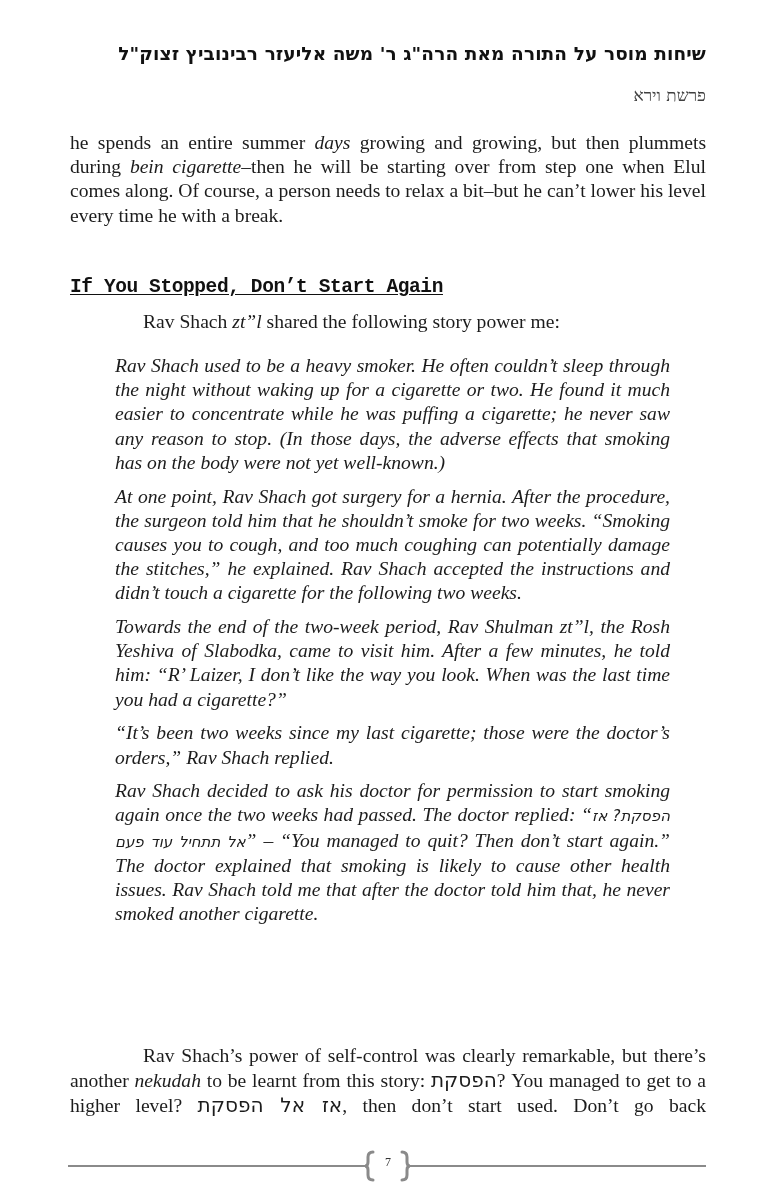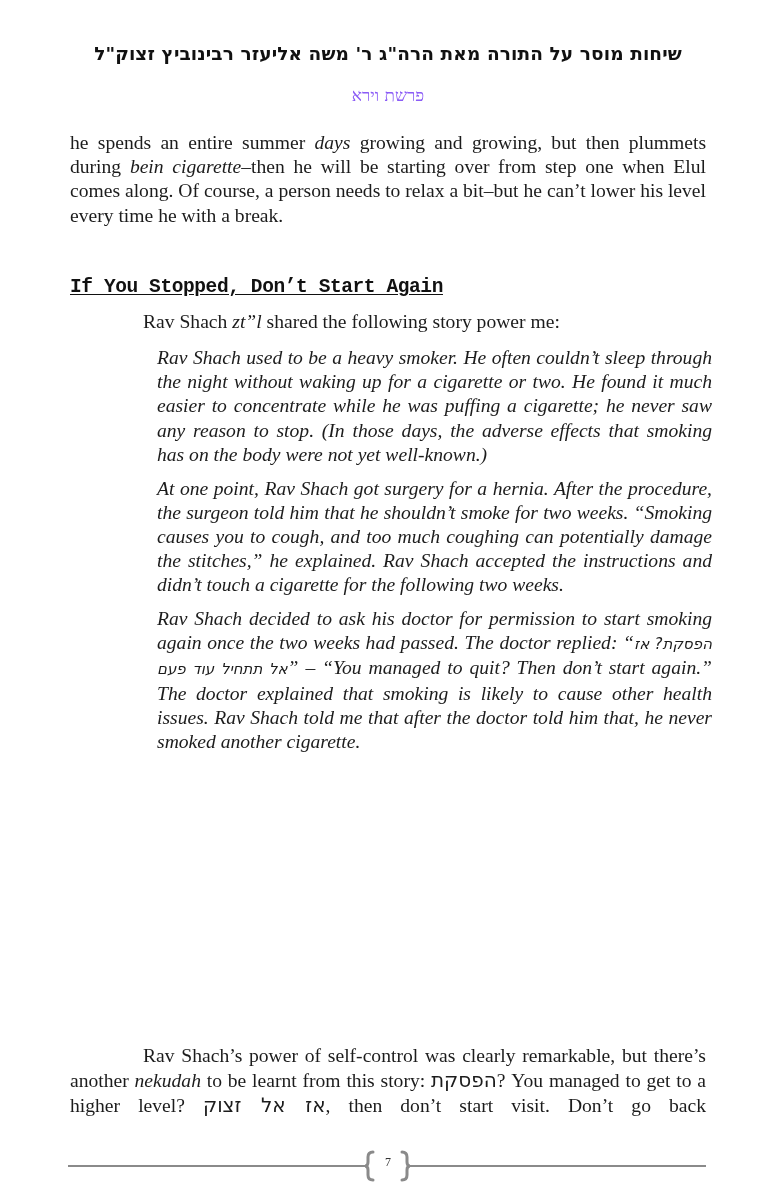--- a/index.html
+++ b/index.html
@@ -19,40 +19,39 @@
       position: absolute;
       left: 70px;
       top: 0;
       width: 636px;
     }
     .running-header {
       position: absolute;
       left: 0;
       top: 40px;
       width: 636px;
-      text-align: center;
+      text-align: right;
       direction: rtl;
       font-family: "DejaVu Sans", sans-serif;
       font-weight: bold;
       font-size: 18.5px;
       line-height: 28px;
       letter-spacing: 0.1px;
       color: #111;
     }
     .running-subheader {
       position: absolute;
       left: 0;
       top: 82px;
       width: 636px;
-      text-align: center;
       direction: rtl;
       font-family: "DejaVu Serif", serif;
       font-size: 17px;
       line-height: 26px;
-      color: #8b5cf6;
+      color: #404040;
     }
     .body-text {
       position: absolute;
       left: 0;
       width: 636px;
       font-size: 19.6px;
       line-height: 24.2px;
       text-align: justify;
       text-align-last: left;
       margin: 0;
@@ -77,23 +76,22 @@
       top: 310px;
       width: 636px;
       font-size: 19.6px;
       line-height: 24.2px;
       text-indent: 73px;
       margin: 0;
     }
     .quote-block {
       position: absolute;
       left: 45px;
-      top: 346px;
+      top: 354px;
       width: 555px;
-      margin-left: 42px;
     }
     .quote-para {
       margin: 0 0 9.5px 0;
       font-style: italic;
       font-size: 19.6px;
       line-height: 24.2px;
       text-align: justify;
       text-align-last: left;
     }
     .heb {
@@ -165,24 +163,26 @@
 
   <p class="body-text p1"><span>he spends an entire summer </span><em>days</em><span> growing and growing, but then plummets during </span><em>bein cigarette</em><span>–then he will be starting over from step one when Elul comes along. Of course, a person needs to relax a bit–but he can’t lower his level every time he with a break.</span></p>
 
   <div class="section-heading">If You Stopped, Don’t Start Again</div>
 
   <p class="intro"><span>Rav Shach </span><em>zt”l</em><span> shared the following story power me:</span></p>
 
   <div class="quote-block">
     <p class="quote-para">Rav Shach used to be a heavy smoker. He often couldn’t sleep through the night without waking up for a cigarette or two. He found it much easier to concentrate while he was puffing a cigarette; he never saw any reason to stop. (In those days, the adverse effects that smoking has on the body were not yet well-known.)</p>
     <p class="quote-para">At one point, Rav Shach got surgery for a hernia. After the procedure, the surgeon told him that he shouldn’t smoke for two weeks. “Smoking causes you to cough, and too much coughing can potentially damage the stitches,” he explained. Rav Shach accepted the instructions and didn’t touch a cigarette for the following two weeks.</p>
+    <p class="quote-para">Towards the end of the two-week period, Rav Shulman zt”l, the Rosh Yeshiva of Slabodka, came to visit him. After a few minutes, he told him: “R’ Laizer, I don’t like the way you look. When was the last time you had a cigarette?”</p>
+    <p class="quote-para">“It’s been two weeks since my last cigarette; those were the doctor’s orders,” Rav Shach replied.</p>
     <p class="quote-para"><span>Rav Shach decided to ask his doctor for permission to start smoking again once the two weeks had passed. The doctor replied: “</span><span class="heb">הפסקת? אז אל תתחיל עוד פעם</span><span>” – “You managed to quit? Then don’t start again.” The doctor explained that smoking is likely to cause other health issues. Rav Shach told me that after the doctor told him that, he never smoked another cigarette.</span></p>
   </div>
 
-  <p class="closing"><span>Rav Shach’s power of self-control was clearly remarkable, but there’s another </span><em>nekudah</em><span> to be learnt from this story: </span><span class="heb-up">הפסקת</span><span>? You managed to get to a higher level? </span><span class="heb-up">אז אל זצוק</span><span>, then don’t start visit. Don’t go back</span></p>
+  <p class="closing"><span>Rav Shach’s power of self-control was clearly remarkable, but there’s another </span><em>nekudah</em><span> to be learnt from this story: </span><span class="heb-up">הפסקת</span><span>? You managed to get to a higher level? </span><span class="heb-up">אז אל הפסקת</span><span>, then don’t start used. Don’t go back</span></p>
 </div>
 
 <div class="footer">
   <div class="footer-rule left"></div>
   <svg class="bracket open" viewBox="0 0 10 32">
     <path d="M8 2 Q3 2 3 7 L3 12 Q3 16 0 16 Q3 16 3 20 L3 25 Q3 30 8 30" fill="none" stroke="#8a8a8a" stroke-width="3" stroke-linecap="round"></path>
   </svg>
   <div class="page-number">7</div>
   <svg class="bracket close" viewBox="0 0 10 32">
     <path d="M2 2 Q7 2 7 7 L7 12 Q7 16 10 16 Q7 16 7 20 L7 25 Q7 30 2 30" fill="none" stroke="#8a8a8a" stroke-width="3" stroke-linecap="round"></path>

